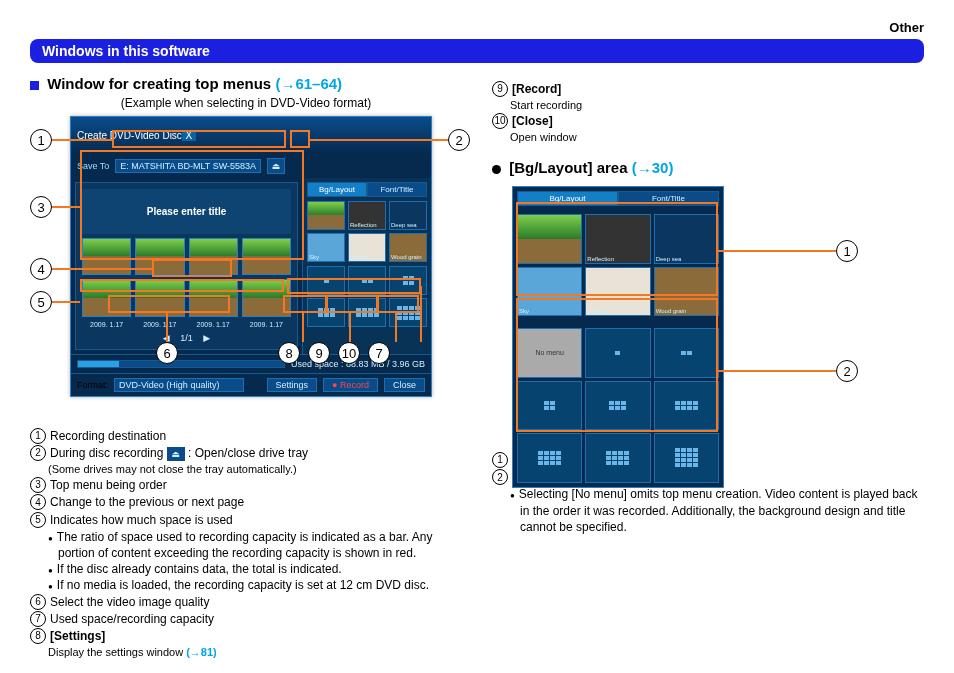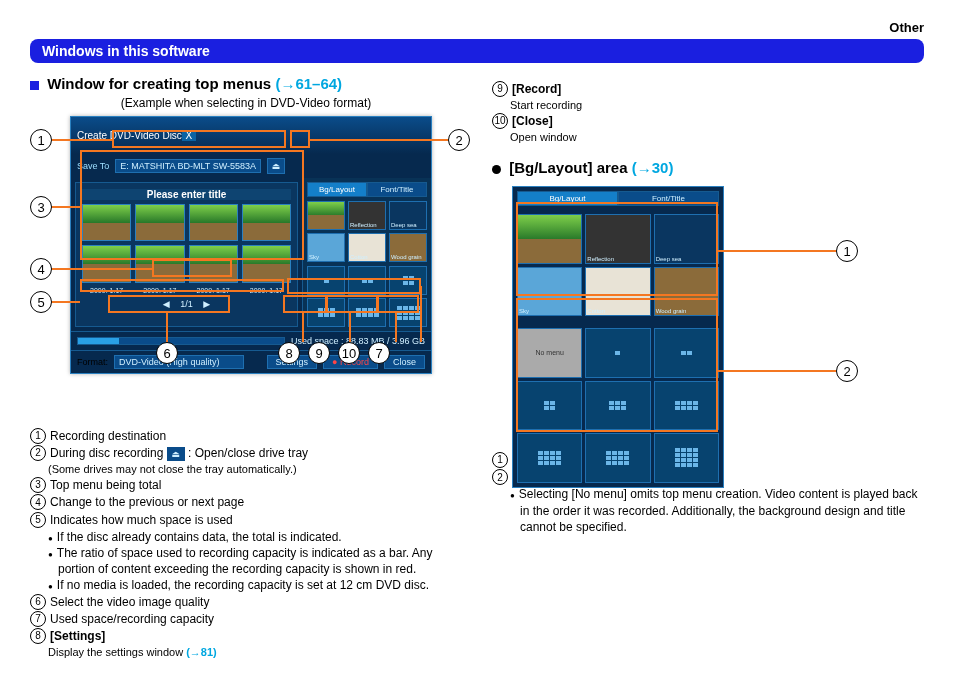--- a/index.html
+++ b/index.html
@@ -119,21 +119,21 @@
   .preview {
     flex: 1;
     background: #0a3660;
     border: 1px solid #165a90;
     margin: 4px;
     padding: 6px;
   }
   .preview-title {
     color: #fff;
     background: rgba(17, 82, 130, .5);
-    padding: 0;
+    padding: 17px;
     text-align: center;
     font-weight: bold;
     font-size: 10px;
     margin-bottom: 4px;
   }
   .thumb-grid {
     display: grid;
     grid-template-columns: repeat(4, 1fr);
     gap: 4px;
   }
@@ -557,33 +557,33 @@
           <span class="n">1</span>
           <span class="t">Recording destination</span>
         </div>
         <div class="desc-row">
           <span class="n">2</span>
           <span class="t">During disc recording <span class="eject-inline"></span> : Open/close drive tray</span>
         </div>
         <div class="note">(Some drives may not close the tray automatically.)</div>
         <div class="desc-row">
           <span class="n">3</span>
-          <span class="t">Top menu being total</span>
+          <span class="t">Top menu being order</span>
         </div>
         <div class="desc-row">
           <span class="n">4</span>
           <span class="t">Change to the previous or next page</span>
         </div>
         <div class="desc-row">
           <span class="n">5</span>
           <span class="t">Indicates how much space is used</span>
         </div>
         <div class="sub">
+          <div class="b">The ratio of space used to recording capacity is indicated as a bar. Any portion of content exceeding the recording capacity is shown in red.</div>
           <div class="b">If the disc already contains data, the total is indicated.</div>
-          <div class="b">The ratio of space used to recording capacity is indicated as a bar. Any portion of content exceeding the recording capacity is shown in red.</div>
           <div class="b">If no media is loaded, the recording capacity is set at 12 cm DVD disc.</div>
         </div>
         <div class="desc-row">
           <span class="n">6</span>
           <span class="t">Select the video image quality</span>
         </div>
         <div class="desc-row">
           <span class="n">7</span>
           <span class="t">Used space/recording capacity</span>
         </div>

